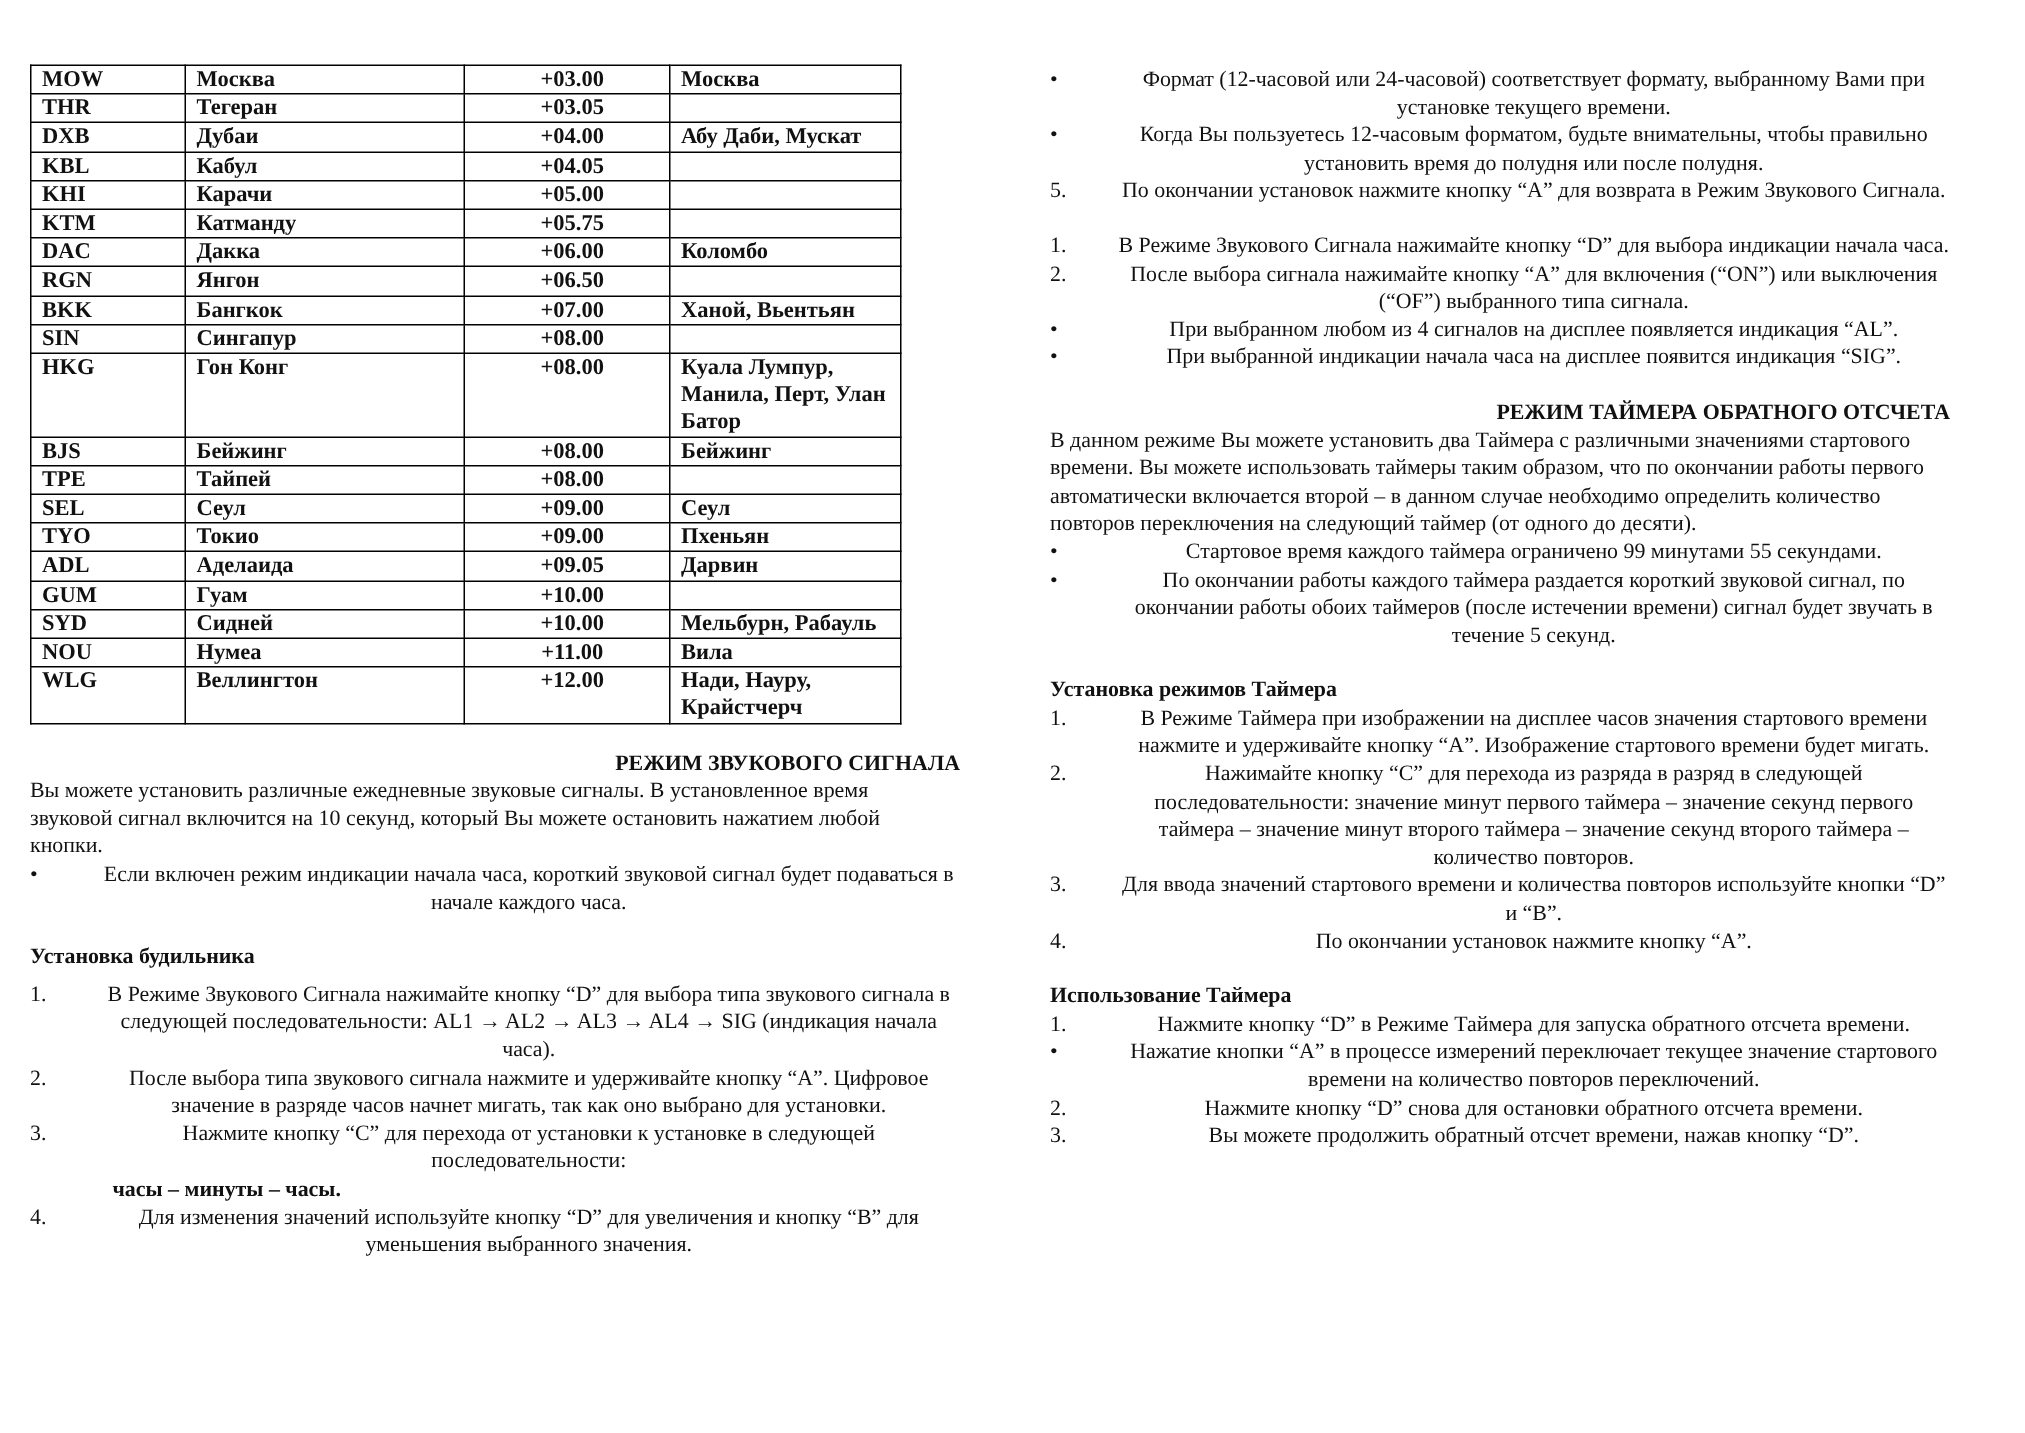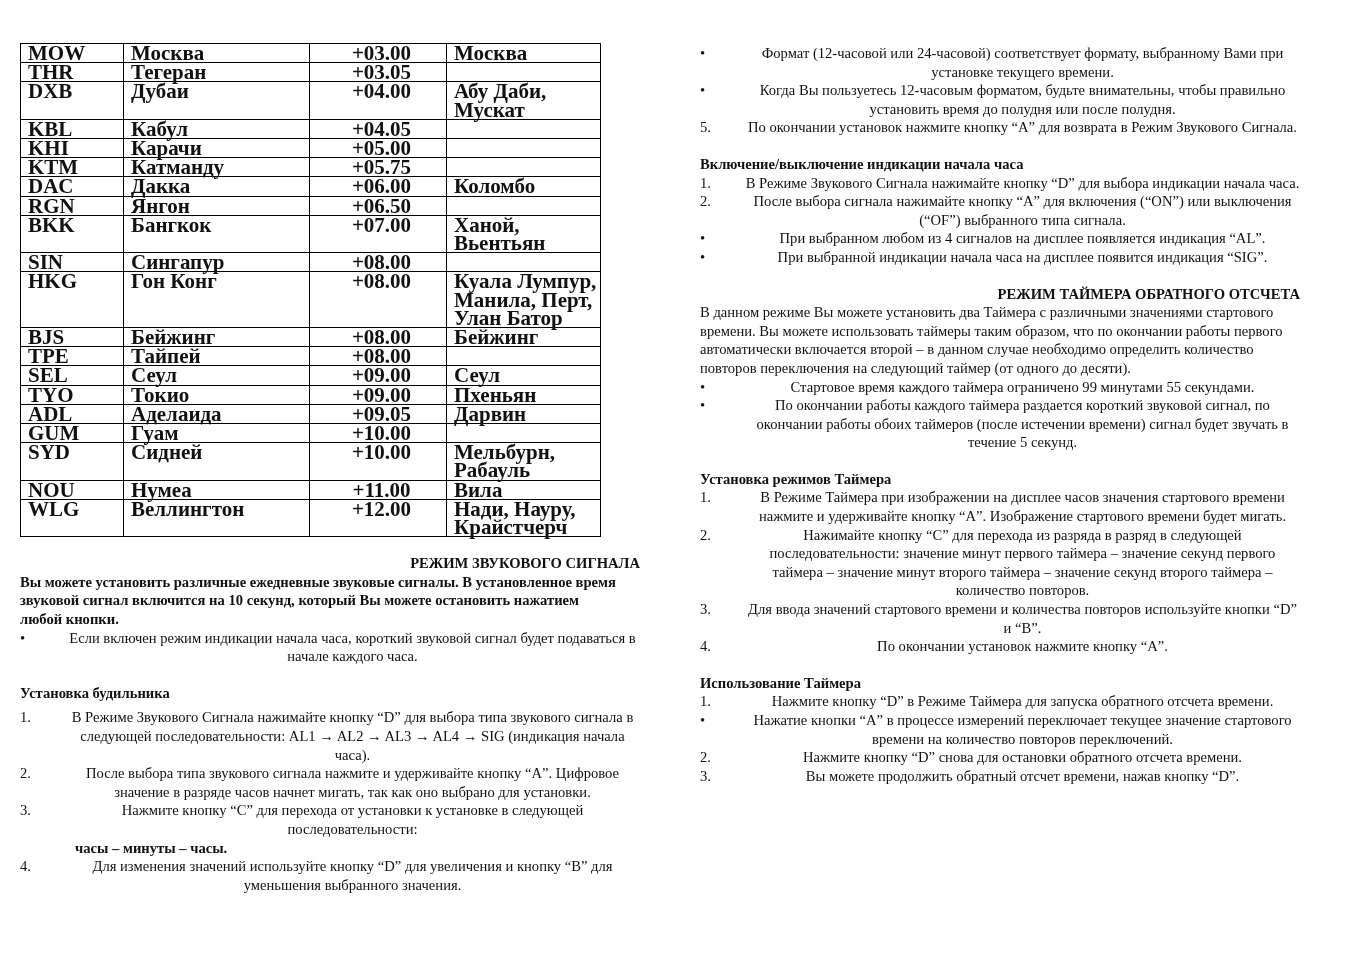--- a/index.html
+++ b/index.html
@@ -12,21 +12,21 @@
       position: relative;
       overflow: hidden;
     }
     .col-left { position: absolute; left: 20px; top: 43px; width: 620px; }
     .col-right { position: absolute; left: 700px; top: 44px; width: 600px; }
 
     table.tz {
       border-collapse: collapse;
       width: 581px;
       font-weight: bold;
-      font-size: 21px;
+      font-size: 15px;
       line-height: 18.2px;
     }
     table.tz td {
       border: 1.3px solid #000;
       padding: 0 0 0 7px;
       vertical-align: top;
     }
     table.tz td.c0 { width: 95px; }
     table.tz td.c1 { width: 178px; }
     table.tz td.c2 { width: 129px; text-align: center; }
@@ -164,21 +164,21 @@
           <td class="c0">WLG</td>
           <td class="c1">Веллингтон</td>
           <td class="c2">+12.00</td>
           <td class="c3">Нади, Науру, Крайстчерч</td>
         </tr>
       </tbody>
   </table>
 
   <div style="height:17px"></div>
   <p class="h-center">РЕЖИМ ЗВУКОВОГО СИГНАЛА</p>
-  <p style="padding-right:20px;font-weight:bold;">Вы можете установить  различные ежедневные  звуковые сигналы. В установленное время звуковой сигнал включится на 10 секунд, который Вы можете остановить нажатием любой кнопки.</p>
+  <p style="padding-right:20px;">Вы можете установить  различные ежедневные  звуковые сигналы. В установленное время звуковой сигнал включится на 10 секунд, который Вы можете остановить нажатием любой кнопки.</p>
   <div class="item">
     <span class="mk">•</span>
     <span class="tx">Если включен режим индикации начала часа, короткий звуковой сигнал будет подаваться в начале каждого часа.</span>
   </div>
   <div style="height:18px"></div>
   <p class="h-bold">Установка будильника</p>
   <div style="height:6px"></div>
   <div class="item">
     <span class="mk">1.</span>
     <span class="tx">В Режиме Звукового Сигнала нажимайте кнопку “D”  для выбора типа звукового сигнала в следующей последовательности: AL1 → AL2 → AL3 → AL4 → SIG (индикация начала часа).</span>
@@ -207,21 +207,20 @@
       <div class="item">
         <span class="mk">•</span>
         <span class="tx">Когда Вы пользуетесь 12-часовым форматом, будьте внимательны,  чтобы правильно установить время до полудня  или после полудня.</span>
       </div>
       <div class="item">
         <span class="mk">5.</span>
         <span class="tx">По окончании установок нажмите кнопку “A” для возврата в Режим Звукового Сигнала.</span>
       </div>
     </div>
   <div style="height:18px"></div>
-  <p class="h-bold">Включение/выключение индикации начала часа</p>
   <div id="chime-items">
       <div class="item">
         <span class="mk">1.</span>
         <span class="tx">В Режиме Звукового Сигнала нажимайте  кнопку “D” для  выбора индикации начала часа.</span>
       </div>
       <div class="item">
         <span class="mk">2.</span>
         <span class="tx">После выбора сигнала нажимайте  кнопку “A” для включения (“ON”) или выключения (“OF”) выбранного типа сигнала.</span>
       </div>
       <div class="item">

